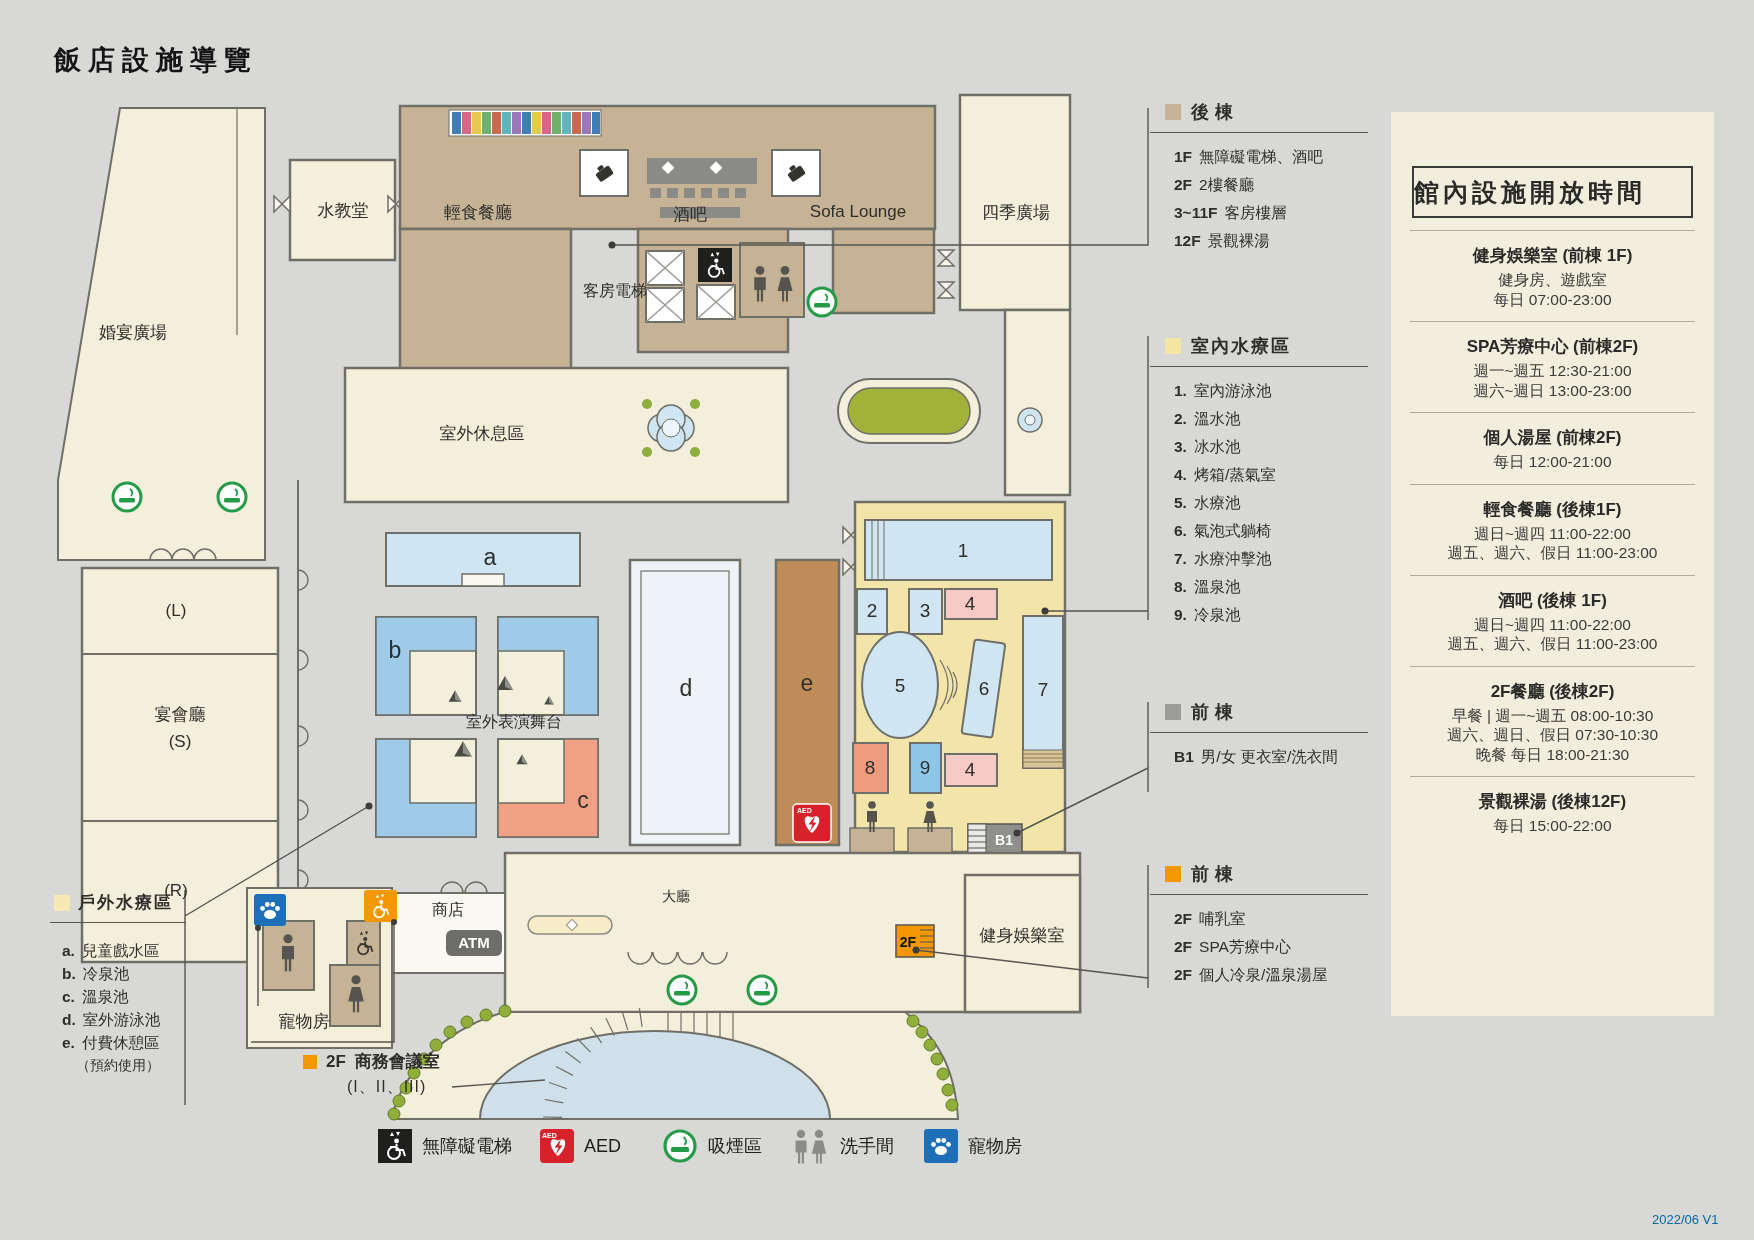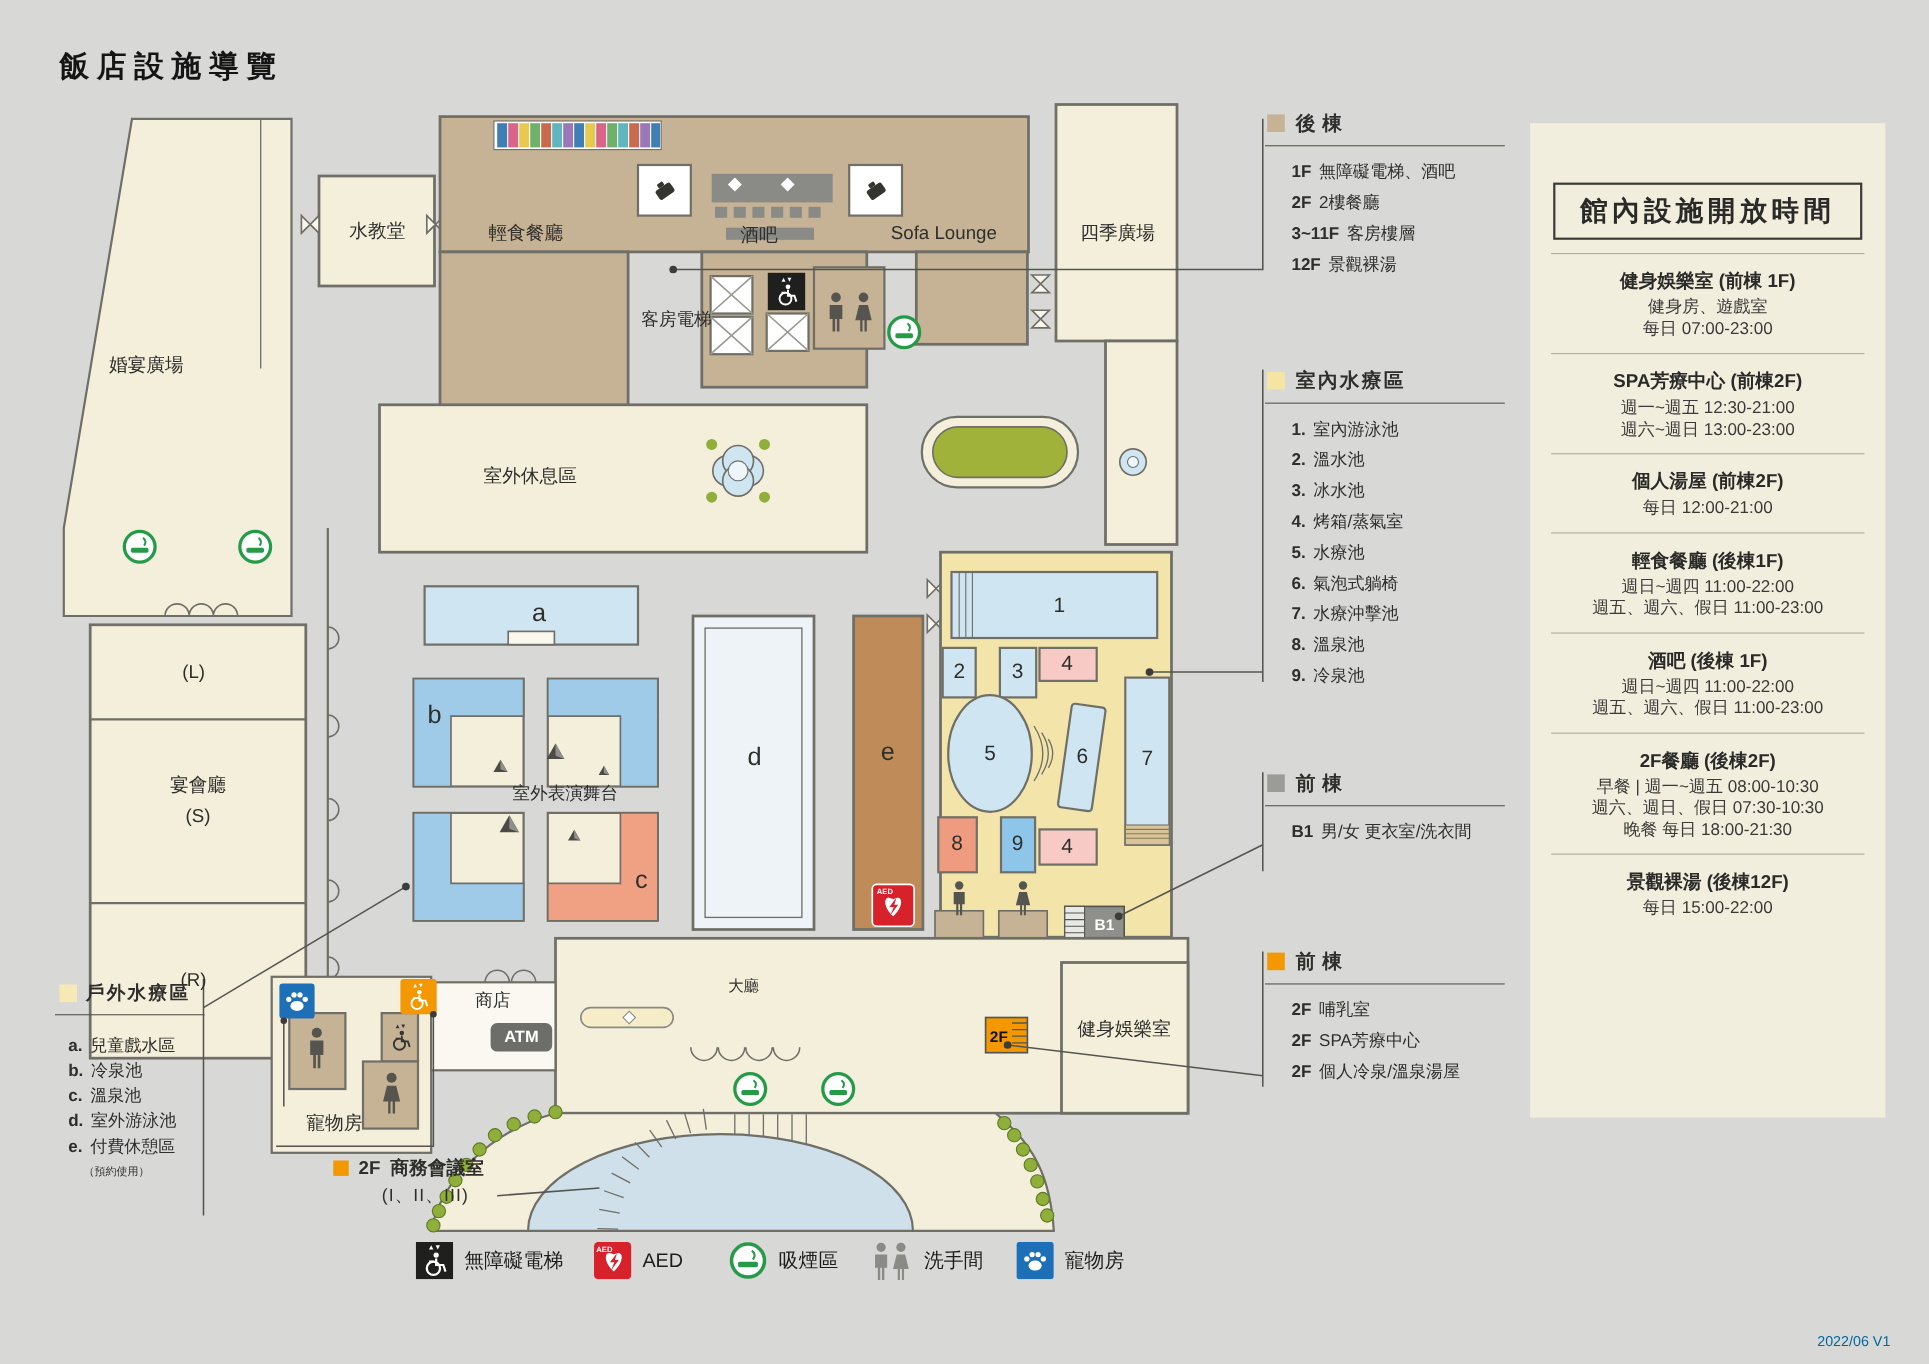--- a/index.html
+++ b/index.html
@@ -12,39 +12,39 @@
 .lbl{position:absolute;transform:translate(-50%,-50%);white-space:nowrap;font-size:16px;color:#2e2e2b}
 .lbl-lg{font-size:14px}
 .lbl-md{font-size:17px}
 .lbl-letter{font-size:23px}
 .lbl-num{font-size:19px}
 .lbl-w{color:#fff;font-weight:bold;font-size:14px}
 .lbl-b{color:#111;font-weight:bold;font-size:14px}
 .atm-tag{position:absolute;left:446px;top:930px;width:56px;height:26px;background:#6d6d69;border-radius:6px;color:#fff;font-weight:bold;font-size:15px;text-align:center;line-height:26px}
 
 .lg{position:absolute;left:1150px;width:218px}
-.lg-head{display:flex;align-items:center;gap:10px;font-size:18px;font-weight:bold;letter-spacing:6px;color:#2e2e2b;padding:0 0 8px 2px;border-bottom:1.5px solid #55554f}
+.lg-head{display:flex;align-items:center;gap:10px;font-size:18px;font-weight:bold;letter-spacing:6px;color:#2e2e2b;padding:0 0 8px 15px;border-bottom:1.5px solid #55554f}
 .lg-sq{width:16px;height:16px;flex:none}
 .lg-items{padding:10px 0 0 24px}
 .lg-item{font-size:15.5px;line-height:28px;white-space:nowrap}
 .lg-item b{margin-right:7px}
 
 .lg-out{position:absolute;left:50px;top:891px;width:136px}
 .lg-out .lg-head{font-size:17px;letter-spacing:2px;gap:8px;padding-left:4px}
 .lg-out .lg-items{padding:16px 0 0 12px}
 .lg-out .lg-item{font-size:15.5px;line-height:23px}
-.lg-out .note{padding-left:14px;font-size:10px;line-height:23px}
+.lg-out .note{padding-left:14px;font-size:14px;line-height:23px}
 
 .lg-meet{position:absolute;left:303px;top:1050px;white-space:nowrap}
 .lg-meet .row{display:flex;align-items:center;gap:9px;font-size:17px;font-weight:bold}
 .lg-meet .sq{width:14px;height:14px}
 .lg-meet .sub{font-size:16px;margin:4px 0 0 44px;letter-spacing:1px}
 
 .sidebar{position:absolute;left:1391px;top:112px;width:323px;height:904px;background:#f2eedd}
-.sb-titlebox{width:281px;height:52px;margin:54px auto 0;border:2px solid #3a3a38;text-align:center;line-height:48px;font-size:25px;font-weight:bold;letter-spacing:4px;color:#2a2a28}
+.sb-titlebox{width:281px;height:52px;margin:54px auto 0;border:2px solid #3a3a38;line-height:48px;font-size:25px;font-weight:bold;letter-spacing:4px;color:#2a2a28}
 .sb-section{text-align:center;margin-top:0;padding-top:2px}
 .sb-heading{font-size:17px;font-weight:bold;color:#2a2a28;line-height:22px;margin-bottom:3px}
 .sb-line{font-size:15.5px;line-height:19.5px;color:#3a3a38}
 .sb-div{width:285px;margin:12px auto;border-top:1px solid #b2ab99}
 .sb-first{margin-top:32px}
 
 .ic-item{position:absolute;display:flex;align-items:center;gap:10px;height:36px;top:1128px}
 .ic-label{font-size:18px;color:#1d1d1b;white-space:nowrap}
 </style>
 </head>

